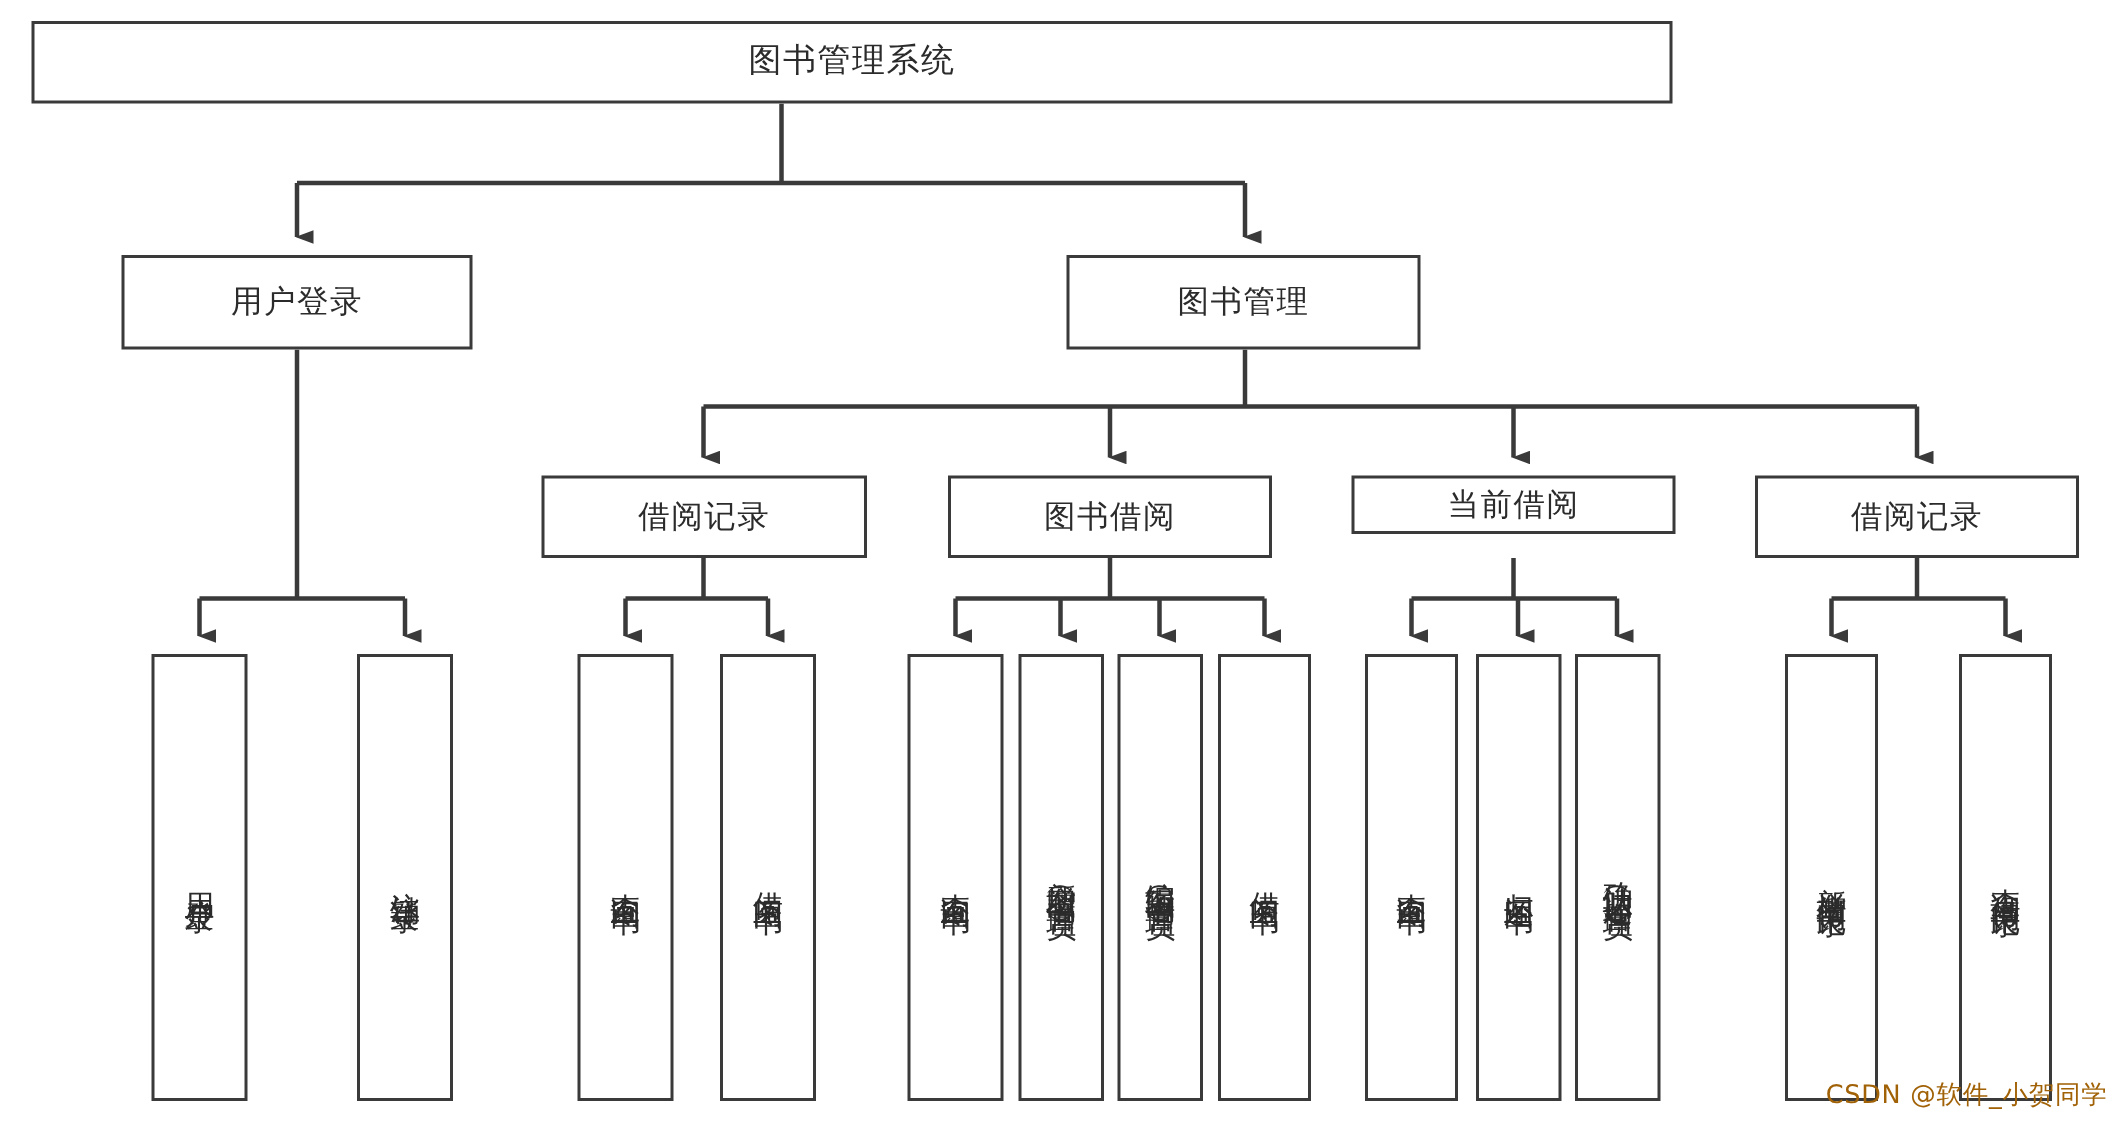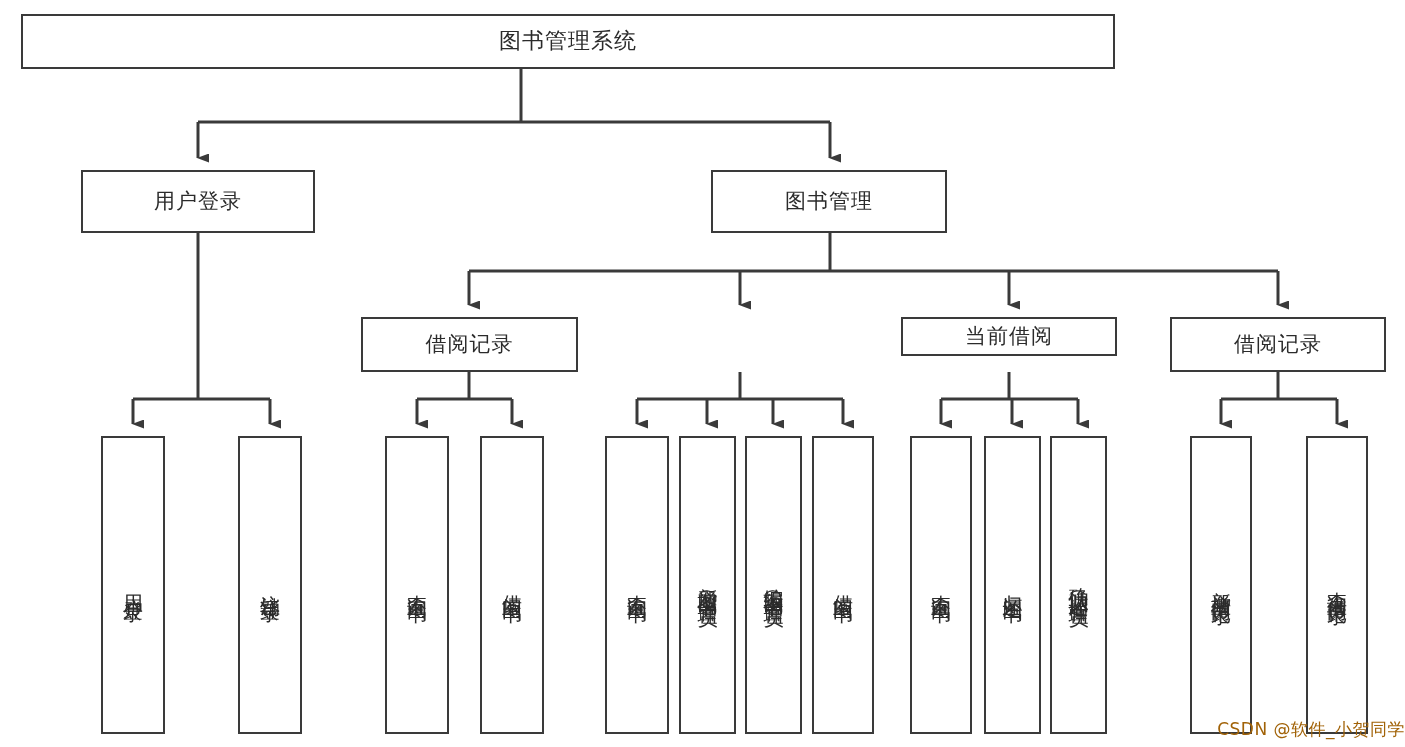--- a/index.html
+++ b/index.html
@@ -131,20 +131,23 @@
   <div class="node horiz" style="left:81px; top:170px; width:234px; height:63px;">
     <span>用户登录</span>
   </div>
   <div class="node horiz" style="left:711px; top:170px; width:236px; height:63px;text-align:center;">
     <span>图书管理</span>
   </div>
 
   <div class="node horiz" style="left:361px; top:317px; width:217px; height:55px;">
     <span>借阅记录</span>
   </div>
+  <div class="node horiz" style="left:632px; top:317px; width:216px; height:55px;">
+    <span>图书借阅</span>
+  </div>
   <div class="node horiz" style="left:901px; top:317px; width:216px; height:39px;">
     <span>当前借阅</span>
   </div>
   <div class="node horiz" style="left:1170px; top:317px; width:216px; height:55px;">
     <span>借阅记录</span>
   </div>
 
   <div class="node vert" style="left:101px; top:436px; width:64px; height:298px;">
     <span class="vlabel">用户登录</span>
   </div>

